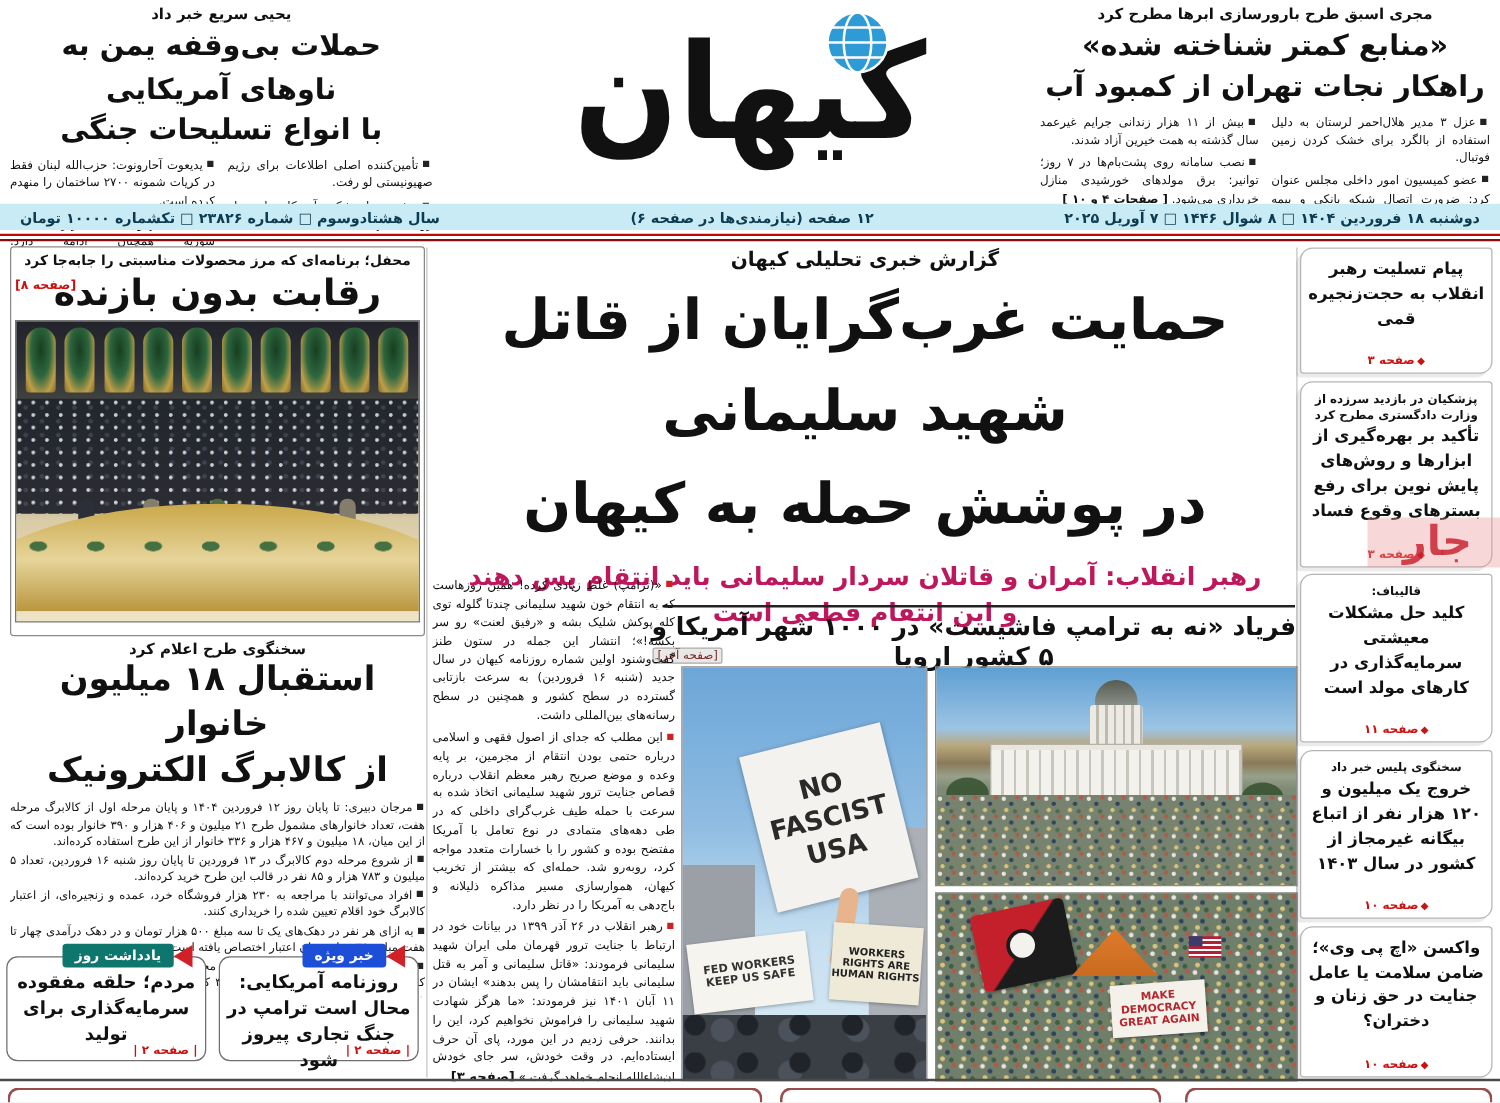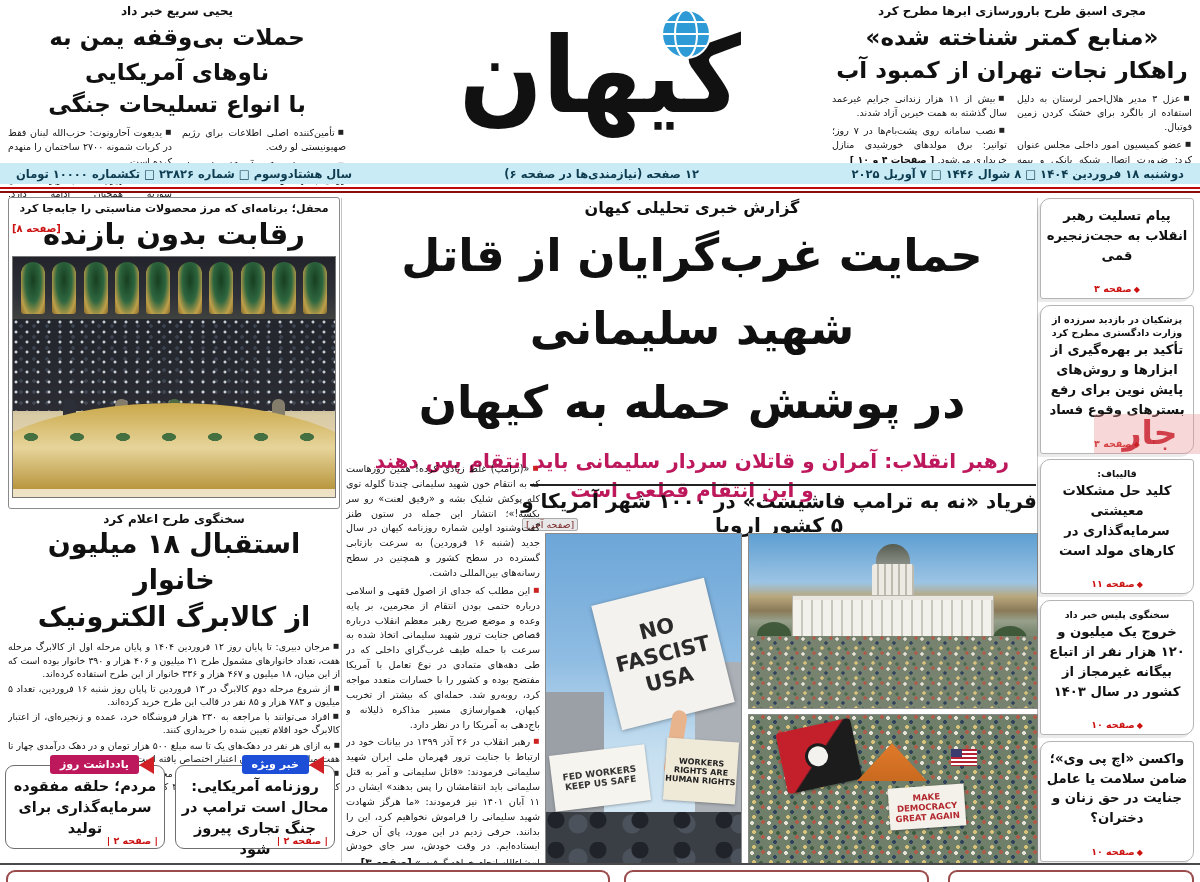--- a/index.html
+++ b/index.html
@@ -53,21 +53,21 @@
   .kbullets .bl{margin-bottom:2px;}
   .kref{text-align:left;font-size:11px;font-weight:900;margin-top:1px;}
   .nbox{position:absolute;top:765px;height:84px;border:1.5px solid #6f6f6f;border-radius:9px;background:#fff;box-sizing:border-box;text-align:center;padding-top:10px;}
   .nbox.right{left:175px;width:160px;}
   .nbox.left{left:5px;width:160px;}
   .nbox .txt{font-size:14.5px;font-weight:900;line-height:1.45;padding:0 4px;}
   .nbox .ref{position:absolute;bottom:2px;right:6px;font-size:9.5px;font-weight:bold;color:#c11;}
   .tab{position:absolute;top:-11px;right:10px;display:flex;align-items:center;height:19px;}
   .tab .arrow{width:0;height:0;border-top:9px solid transparent;border-bottom:9px solid transparent;border-right:15px solid #d22027;}
   .tab .lbl{color:#fff;font-size:11px;font-weight:bold;padding:0 10px;height:19px;line-height:19px;border-radius:3px;}
-  .lbl.gray{background:#1d4ed8;} .lbl.blue{background:#be185d;}
+  .lbl.gray{background:#1d4ed8;} .lbl.blue{background:#0f766e;}
   
   .lead{position:absolute;left:346px;top:198px;width:692px;text-align:center;}
   .lead .kick{font-size:16px;font-weight:bold;margin-bottom:2px;}
   .lead .t{font-size:45px;font-weight:900;line-height:1.63;letter-spacing:-1px;}
   .lead .sub{color:#be185d;font-size:20px;font-weight:700;line-height:1.45;margin-top:8px;}
   .protest-rule{position:absolute;left:530px;top:484px;width:506px;height:2px;background:#222;}
   .protest-head{position:absolute;left:520px;top:489px;width:518px;text-align:center;font-size:20px;font-weight:900;}
   .protest-tag{position:absolute;left:522px;top:518px;font-size:9.5px;font-weight:normal;color:#7a2a2a;background:#e8e8e8;border:1px solid #aaa;padding:0 3px;border-radius:2px;}
   .article{position:absolute;left:346px;top:462px;width:194px;height:403px;font-size:9.6px;line-height:1.55;text-align:justify;overflow:hidden;}
   .article p{margin:0 0 3px;}

